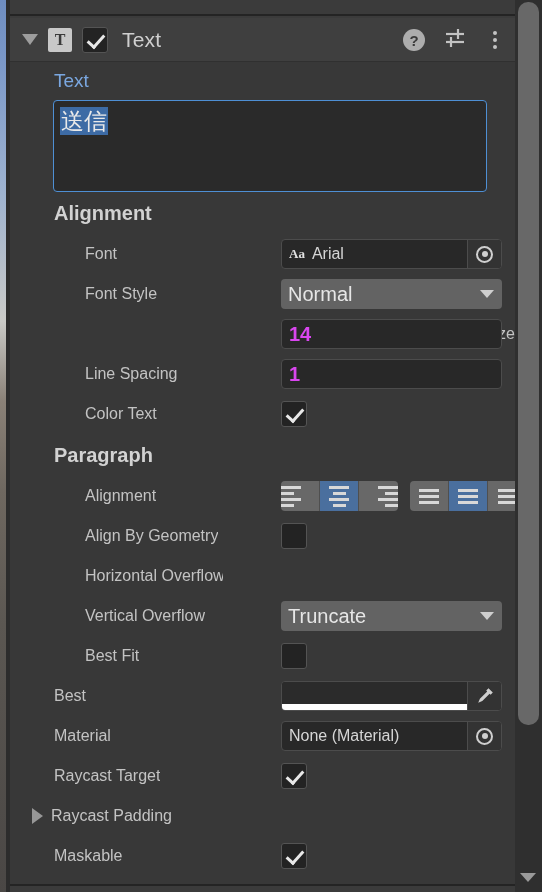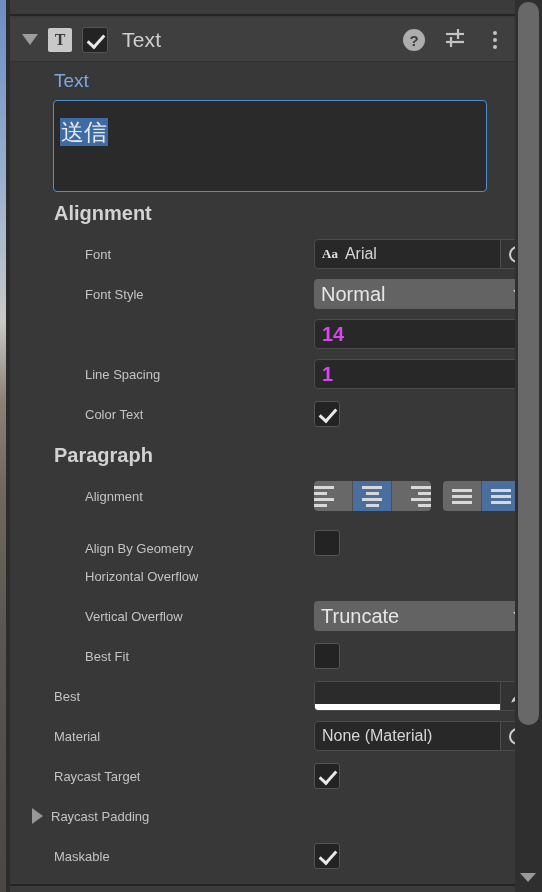--- a/index.html
+++ b/index.html
@@ -79,40 +79,40 @@
   .ico-menu i { width: 4px; height: 4px; border-radius: 50%; background: #c3c3c3; display: block; }
 
   
   .body { padding: 0; position: relative; }
 
   .prop-label-blue { color: #7aa7e0; font-size: 19px; }
 
   .text-area {
     margin: 0 28px 0 43px; height: 92px;
     background: #2a2a2a; border: 1px solid #4e8fd4; border-radius: 4px;
-    padding: 16px 6px; overflow: hidden;
+    padding: 5px 6px; overflow: hidden;
   }
   .sel-text {
     background: #3d6ba5; color: #e9e9e9; font-size: 23px;
     font-family: "DejaVu Sans", sans-serif; padding: 1px 1px;
   }
 
   .section-title {
     color: #d2d2d2; font-size: 20px; font-weight: bold;
     padding-left: 44px;
   }
 
   .row { display: flex; align-items: center; height: 40px; }
   .row-label {
-    color: #c3c3c3; font-size: 13px; flex: 0 0 auto;
+    color: #c3c3c3; font-size: 16px; flex: 0 0 auto;
     white-space: nowrap; overflow: hidden;
   }
   .lbl-indent { padding-left: 75px; }
   .lbl-indent-sm { padding-left: 44px; }
-  .field-col { position: absolute; left: 304px; }
+  .field-col { position: absolute; left: 271px; }
 
   .obj-field {
     width: 221px; height: 30px; background: #282828;
     border: 1px solid #4c4c4c; border-radius: 4px;
     display: flex; align-items: center; overflow: hidden;
   }
   .obj-field .fval {
     color: #d6d6d6; font-size: 16px; padding-left: 7px; flex: 1;
     white-space: nowrap; overflow: hidden;
   }
@@ -351,21 +351,21 @@
               </div>
             <div class="align-btn vg">
               <i></i>
                 <i></i>
                 <i></i>
               </div>
           </div>
         </div>
       </div>
 
-      <div class="row" style="position:relative;align-items:flex-end;">
+      <div class="row" style="position:relative;">
         <span class="row-label lbl-indent" style="max-width:245px;">Align By Geometry</span>
         <div class="field-col">
           <div class="checkbox"></div>
         </div>
       </div>
 
       <div class="row" style="position:relative;">
         <span class="row-label lbl-indent" style="max-width:213px;">Horizontal Overflow</span>
       </div>
 

